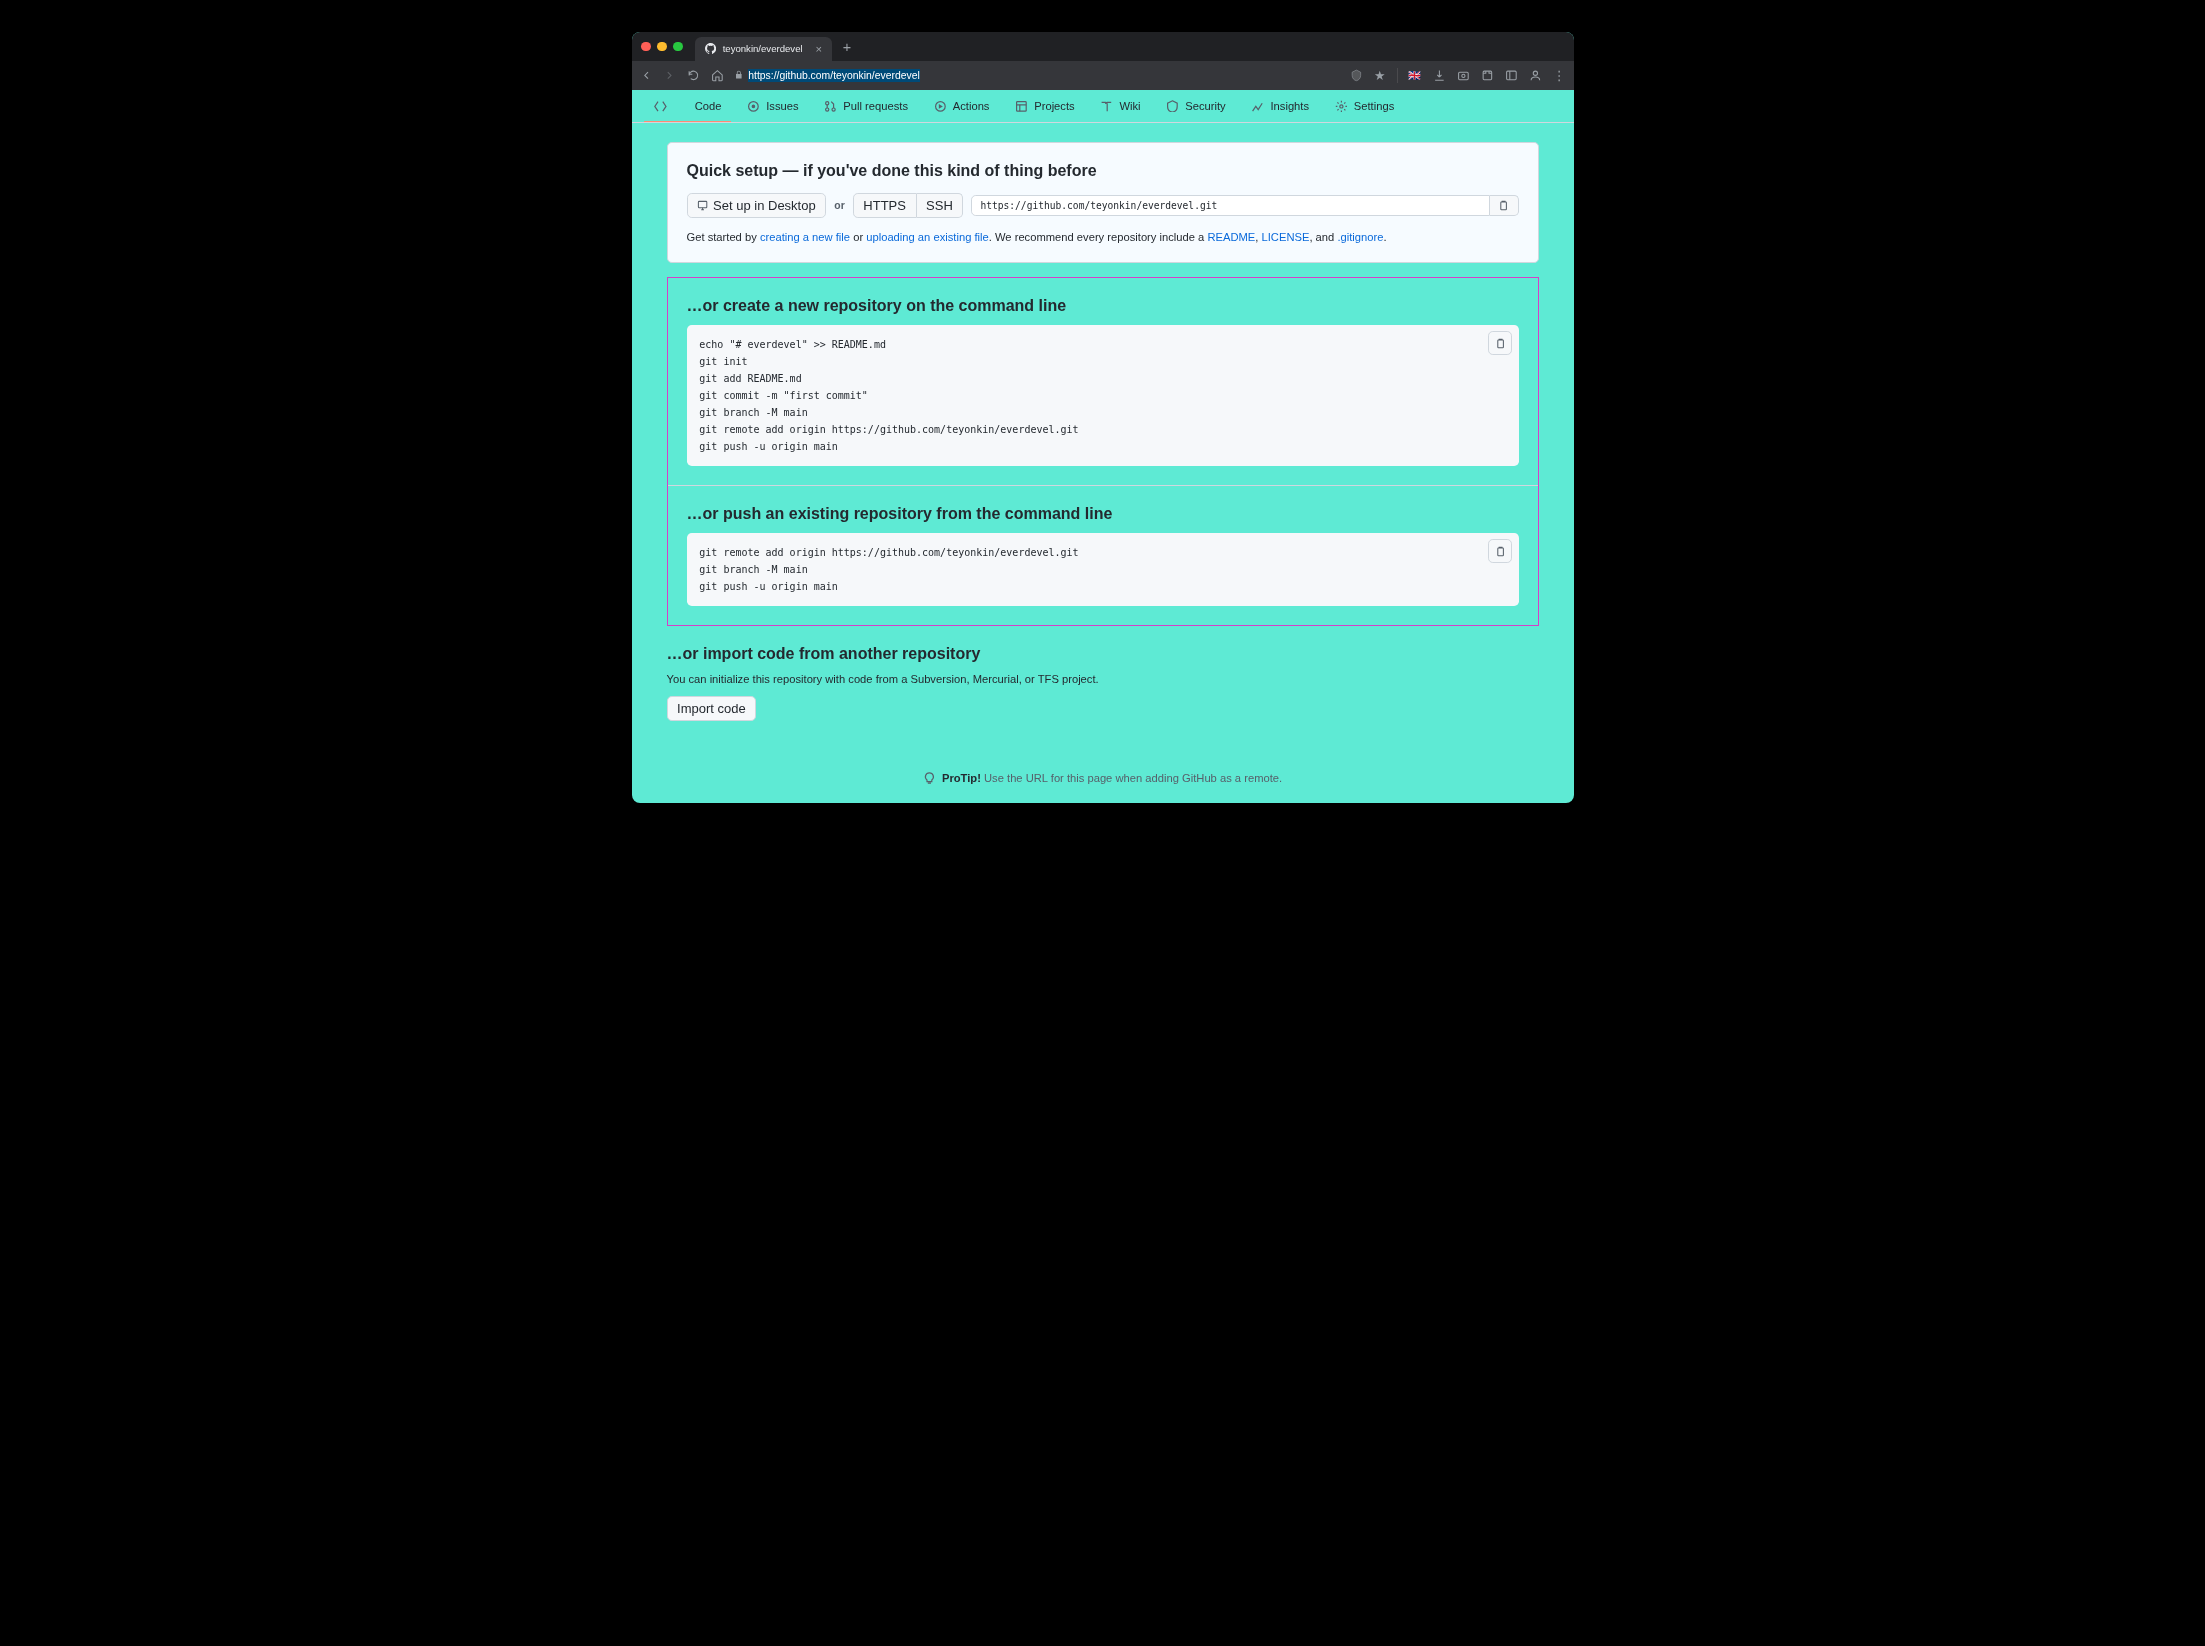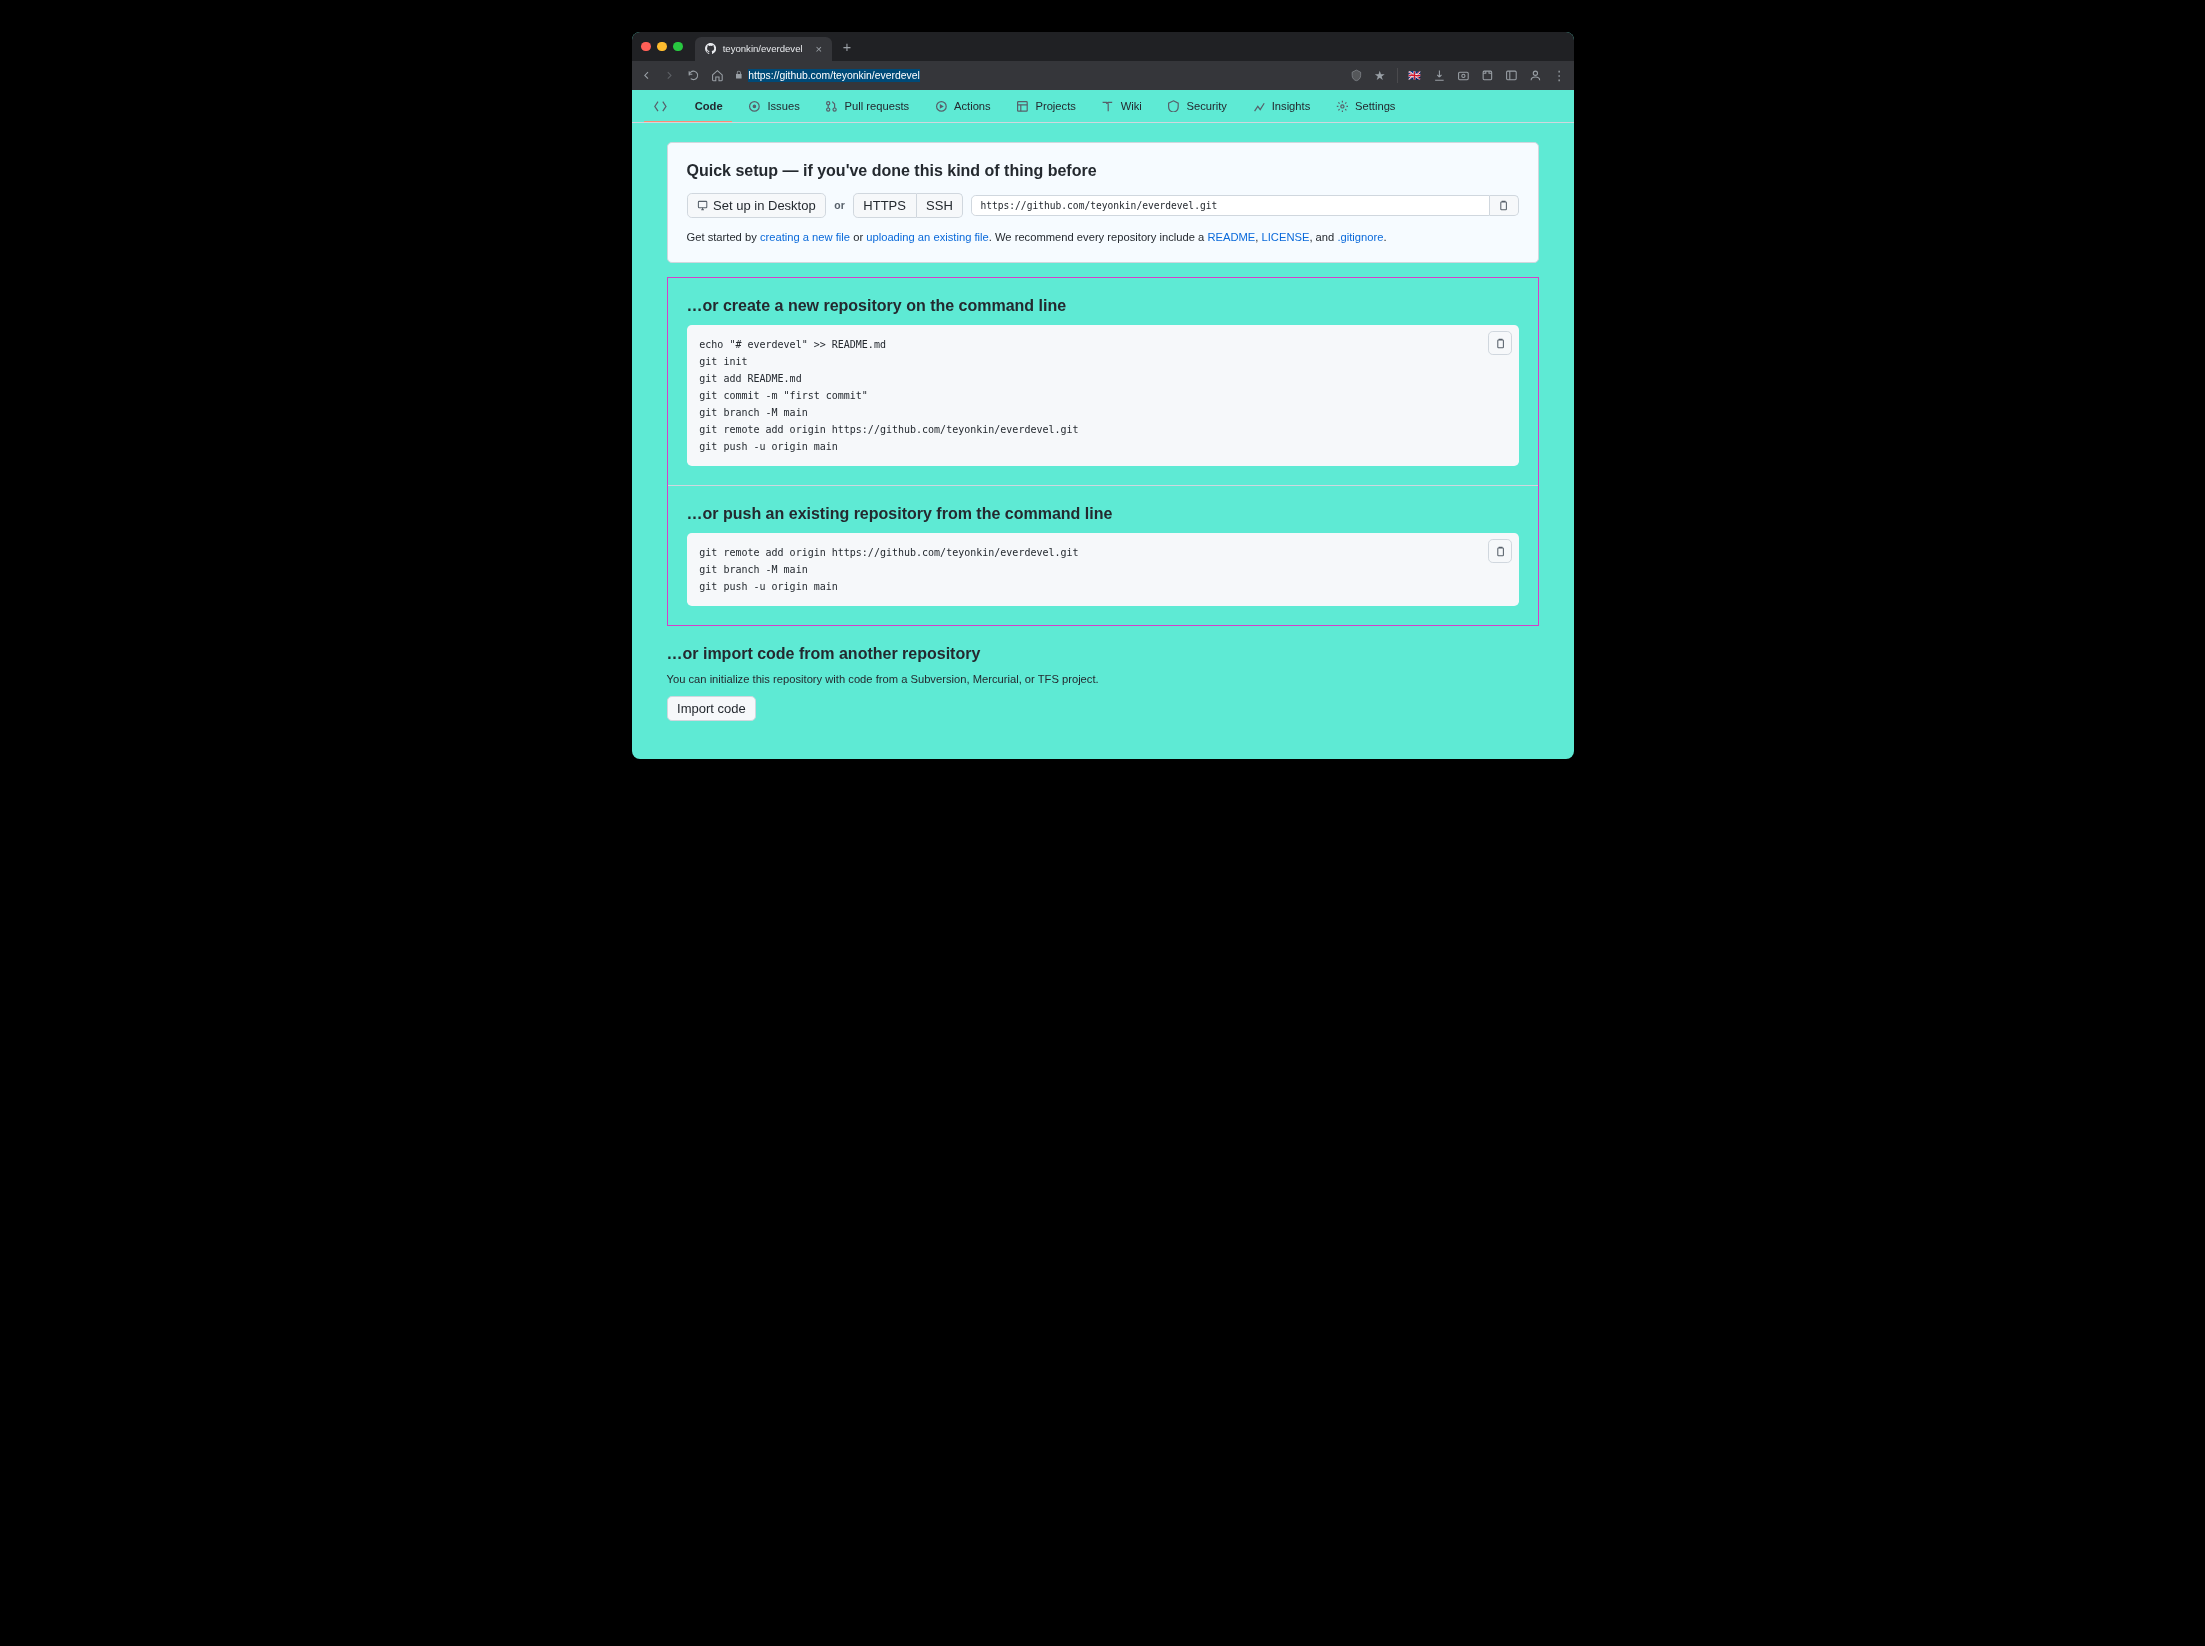--- a/index.html
+++ b/index.html
@@ -67,21 +67,21 @@
     padding: 0 12.8px;
     font-size:11.2px;
   }
   .repo-nav .item {
     display:flex; align-items:center; gap:6.4px;
     padding: 9.6px 9.6px 8.8px;
     color:#24292f;
     border-bottom:1.6px solid transparent;
     cursor:pointer;
   }
-  .repo-nav .item.active { border-bottom-color:#fd8c73; font-weight:700;gap:28px; }
+  .repo-nav .item.active { border-bottom-color:#fd8c73; font-weight:400;gap:28px; }
   .repo-nav svg { width:12.8px; height:12.8px; fill:none; stroke:#57606a; stroke-width:1.5; }
 
   .container { padding: 19px; max-width: 910px; margin: 0 auto; }
 
   
   .quick-setup {
     background:#ddf4ff33;
     border:0.8px solid #d0d7de;
     border-radius:4.8px;
     padding:19px;
@@ -350,15 +350,21 @@
     </div>
 
     <div class="section" style="border-bottom:none;padding-left:0;padding-right:0;">
       <h3>…or import code from another repository</h3>
       <p class="desc">You can initialize this repository with code from a Subversion, Mercurial, or TFS project.</p>
       <button class="btn">Import code</button>
     </div>
 
   </div>
 
+  <div class="protip">
+    <svg viewBox="0 0 16 16">
+        <path d="M8 1a5 5 0 0 1 3 9v2H5v-2A5 5 0 0 1 8 1zM6 14h4" stroke-width="1.5"></path>
+      </svg>
+    <b>ProTip!</b><span> Use the URL for this page when adding GitHub as a remote.</span>
+  </div>
 
 </div>
 
 
 </body></html>

